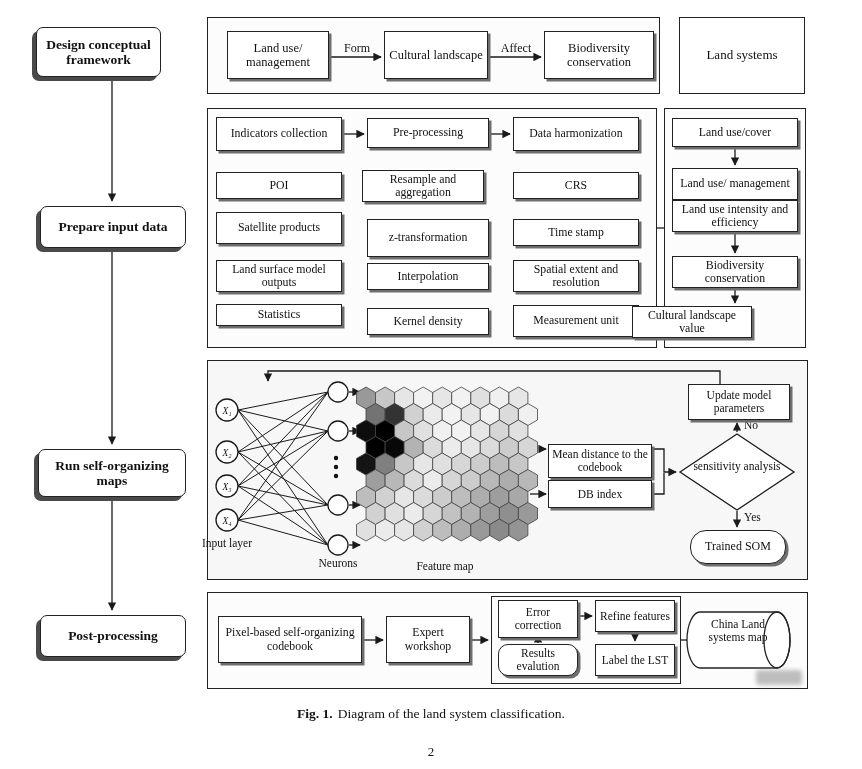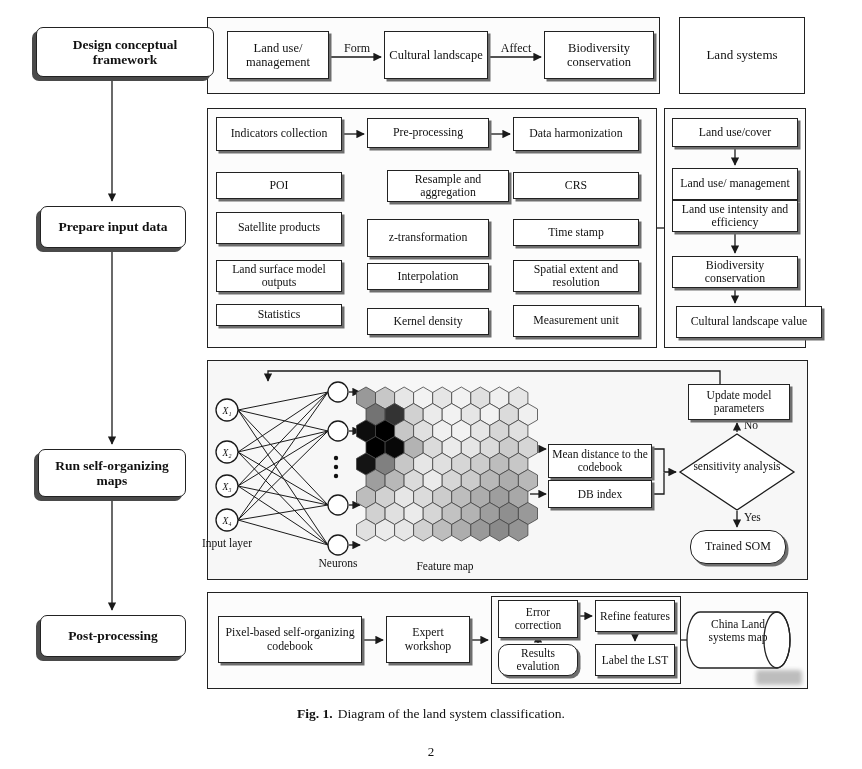--- a/index.html
+++ b/index.html
@@ -218,21 +218,21 @@
       <path d="M635 633 V641" marker-end="url(#arr)"></path>
       <path d="M681 640 H687"></path>
     </g>
 
     <g>
       <path d="M700 612 H777 A13 28 0 0 1 777 668 H700 A13 28 0 0 1 700 612 Z" fill="#fff" stroke="#222" stroke-width="1.3"></path>
       <ellipse cx="777" cy="640" rx="13" ry="28" fill="none" stroke="#222" stroke-width="1.3"></ellipse>
     </g>
   </svg>
 
-  <div class="box stage" style="left:36px;top:27px;width:178px;height:50px;">
+  <div class="box stage" style="left:36px;top:27px;width:125px;height:50px;">
       <span>Design conceptual framework</span>
     </div>
   <div class="box stage" style="left:40px;top:206px;width:146px;height:42px;">
       <span>Prepare input data</span>
     </div>
   <div class="box stage" style="left:38px;top:449px;width:148px;height:48px;">
       <span>Run self-organizing maps</span>
     </div>
   <div class="box stage" style="left:40px;top:615px;width:146px;height:42px;">
       <span>Post-processing</span>
@@ -269,21 +269,21 @@
   <div class="box sh" style="left:216px;top:212px;width:126px;height:32px;">
       <span>Satellite products</span>
     </div>
   <div class="box sh" style="left:216px;top:260px;width:126px;height:32px;">
       <span>Land surface model outputs</span>
     </div>
   <div class="box sh" style="left:216px;top:304px;width:126px;height:22px;">
       <span>Statistics</span>
     </div>
 
-  <div class="box sh" style="left:387px;top:170px;width:122px;height:32px;">
+  <div class="box sh" style="left:362px;top:170px;width:122px;height:32px;">
       <span>Resample and aggregation</span>
     </div>
   <div class="box sh" style="left:367px;top:219px;width:122px;height:38px;">
       <span>z-transformation</span>
     </div>
   <div class="box sh" style="left:367px;top:263px;width:122px;height:27px;">
       <span>Interpolation</span>
     </div>
   <div class="box sh" style="left:367px;top:308px;width:122px;height:27px;">
       <span>Kernel density</span>
@@ -307,21 +307,21 @@
     </div>
   <div class="box sh" style="left:672px;top:168px;width:126px;height:32px;">
       <span>Land use/ management</span>
     </div>
   <div class="box sh" style="left:672px;top:200px;width:126px;height:32px;">
       <span>Land use intensity and efficiency</span>
     </div>
   <div class="box sh" style="left:672px;top:256px;width:126px;height:32px;">
       <span>Biodiversity conservation</span>
     </div>
-  <div class="box sh" style="left:676px;top:306px;width:146px;height:32px;">
+  <div class="box sh" style="left:632px;top:306px;width:120px;height:32px;justify-content:flex-end;">
       <span>Cultural landscape value</span>
     </div>
 
   <div class="lbl" style="left:190px;top:537px;width:74px;">Input layer</div>
   <div class="lbl" style="left:300px;top:557px;width:76px;">Neurons</div>
   <div class="lbl" style="left:400px;top:560px;width:90px;">Feature map</div>
 
   <div class="box sh" style="left:548px;top:444px;width:104px;height:34px;font-size:11.5px;">
       <span>Mean distance to the codebook</span>
     </div>

